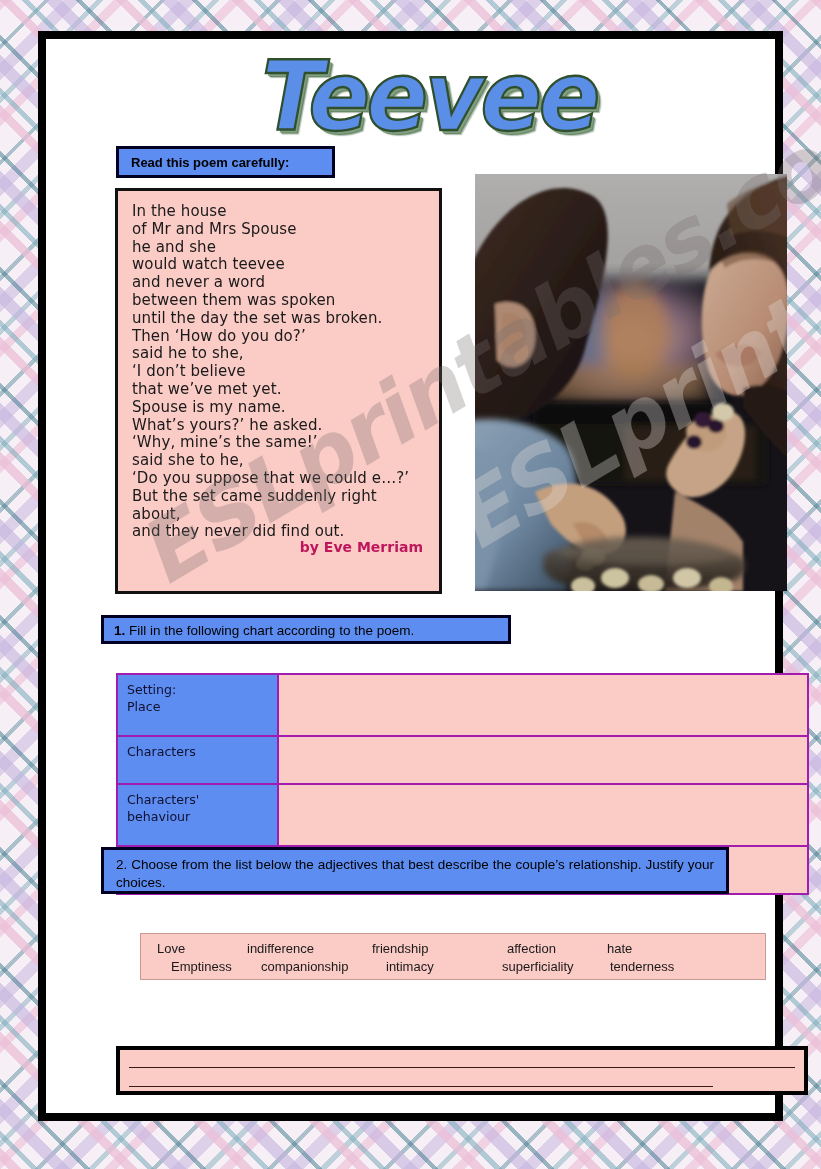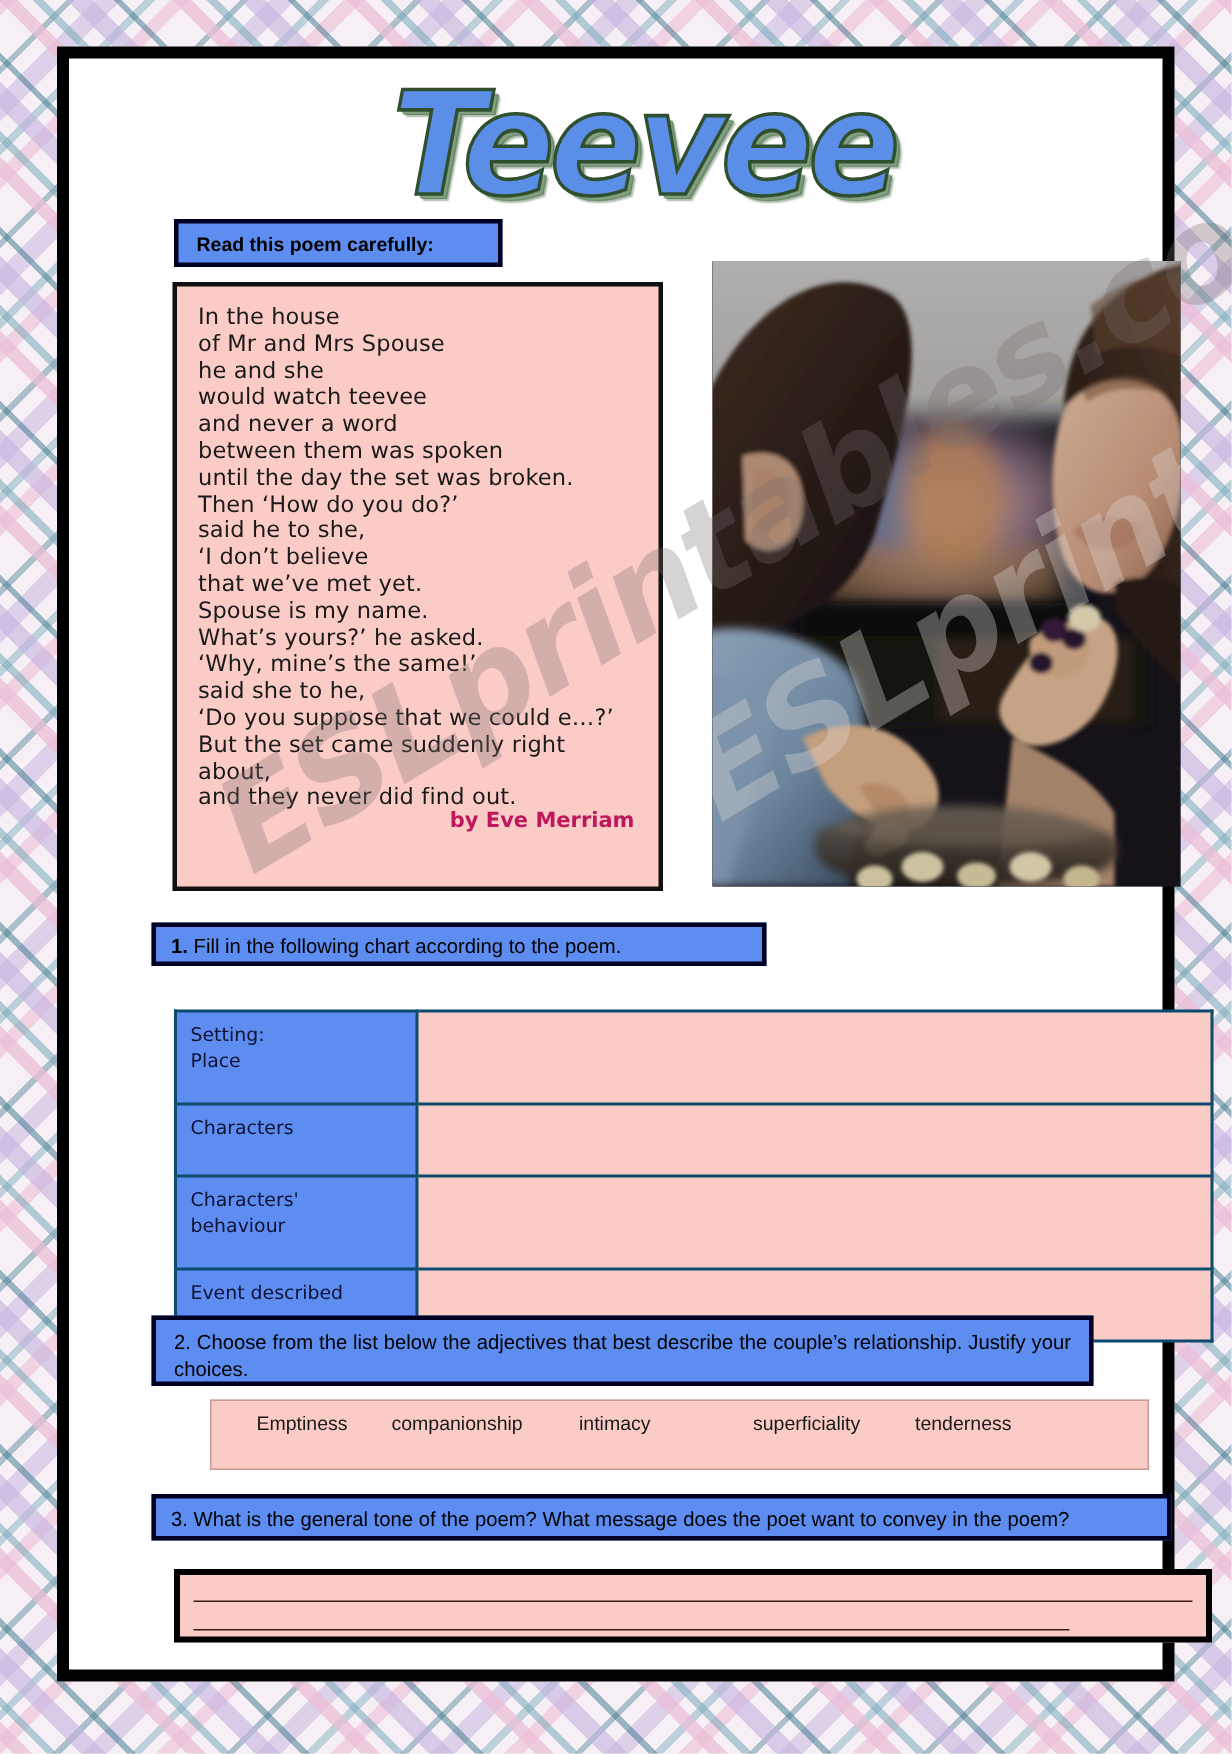--- a/index.html
+++ b/index.html
@@ -110,21 +110,21 @@
     left: 8px;
     top: 576px;
     width: 410px;
     height: 29px;
     padding: 5px 8px 0 10px;
     font-size: 13.5px;
   }
   #task1-bar .num { font-weight: bold; }
   #task2-bar {
     left: 8px;
-    top: 838px;
+    top: 808px;
     width: 628px;
     height: 47px;
     padding: 6px 12px 0 12px;
     font-size: 13.5px;
     text-align: justify;
     line-height: 1.35;
   }
   #task3-bar {
     left: 8px;
     top: 957px;
@@ -180,21 +180,21 @@
   #chart-table {
     position: absolute;
     left: 23px;
     top: 634px;
     width: 693px;
     border-collapse: collapse;
     border: 2px solid #13133a;
     table-layout: fixed;
   }
   #chart-table td {
-    border: 2px solid #0c4a6e;
+    border: 2px solid #a21caf;
     padding: 0;
     vertical-align: top;
   }
   #chart-table td.label {
     width: 150px;
     background: #5d8df0;
     font-family: "DejaVu Sans", sans-serif;
     font-size: 12.6px;
     line-height: 17px;
     color: #111133;
@@ -486,32 +486,36 @@
         <td class="answer"></td>
       </tr>
     </tbody>
   </table>
 
   <div class="blue-bar" id="task2-bar">
     <span>2. Choose from the list below the adjectives that best describe the couple’s relationship. Justify your choices.</span>
   </div>
 
   <div id="word-bank">
+    <div class="word-row" id="word-row-1">
+      <span class="w0">Love</span>
+      <span class="w1">indifference</span>
+      <span class="w2">friendship</span>
+      <span class="w3">affection</span>
+      <span class="w4">hate</span>
+    </div>
     <div class="word-row" id="word-row-2">
       <span class="w0">Emptiness</span>
       <span class="w1">companionship</span>
       <span class="w2">intimacy</span>
       <span class="w3">superficiality</span>
       <span class="w4">tenderness</span>
     </div>
   </div>
 
-  <div class="blue-bar" id="task3-bar">
-    <span>3. What is the general tone of the poem? What message does the poet want to convey in the poem?</span>
-  </div>
 
   <div id="answer-box">
     <div class="rule rule-1"></div>
     <div class="rule rule-2"></div>
   </div>
 
   <div id="watermark">
     <span>ESLprintables.com</span>
   </div>
 

